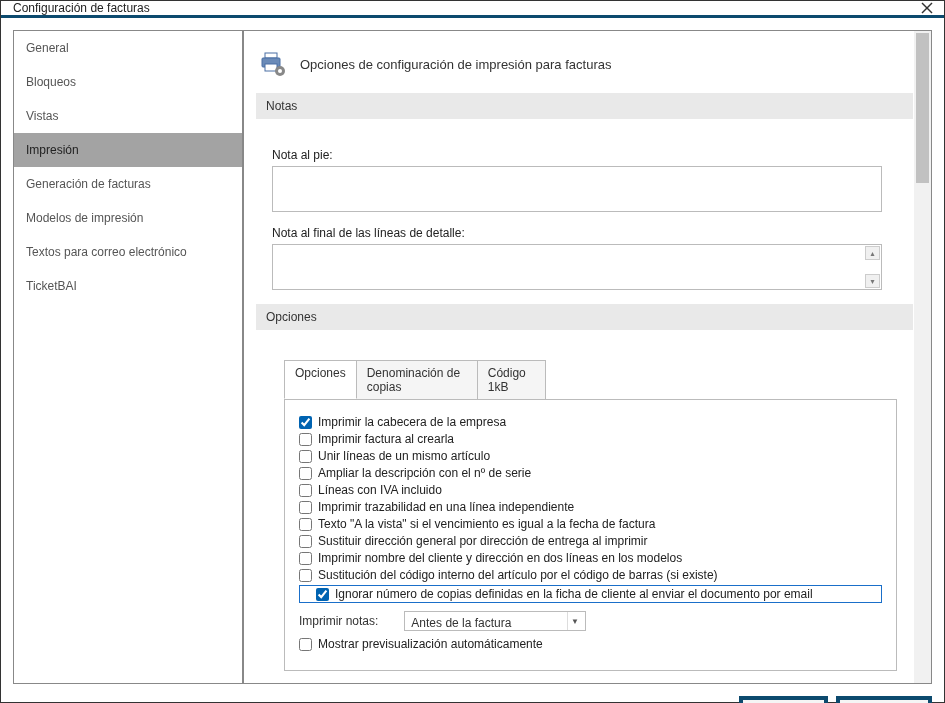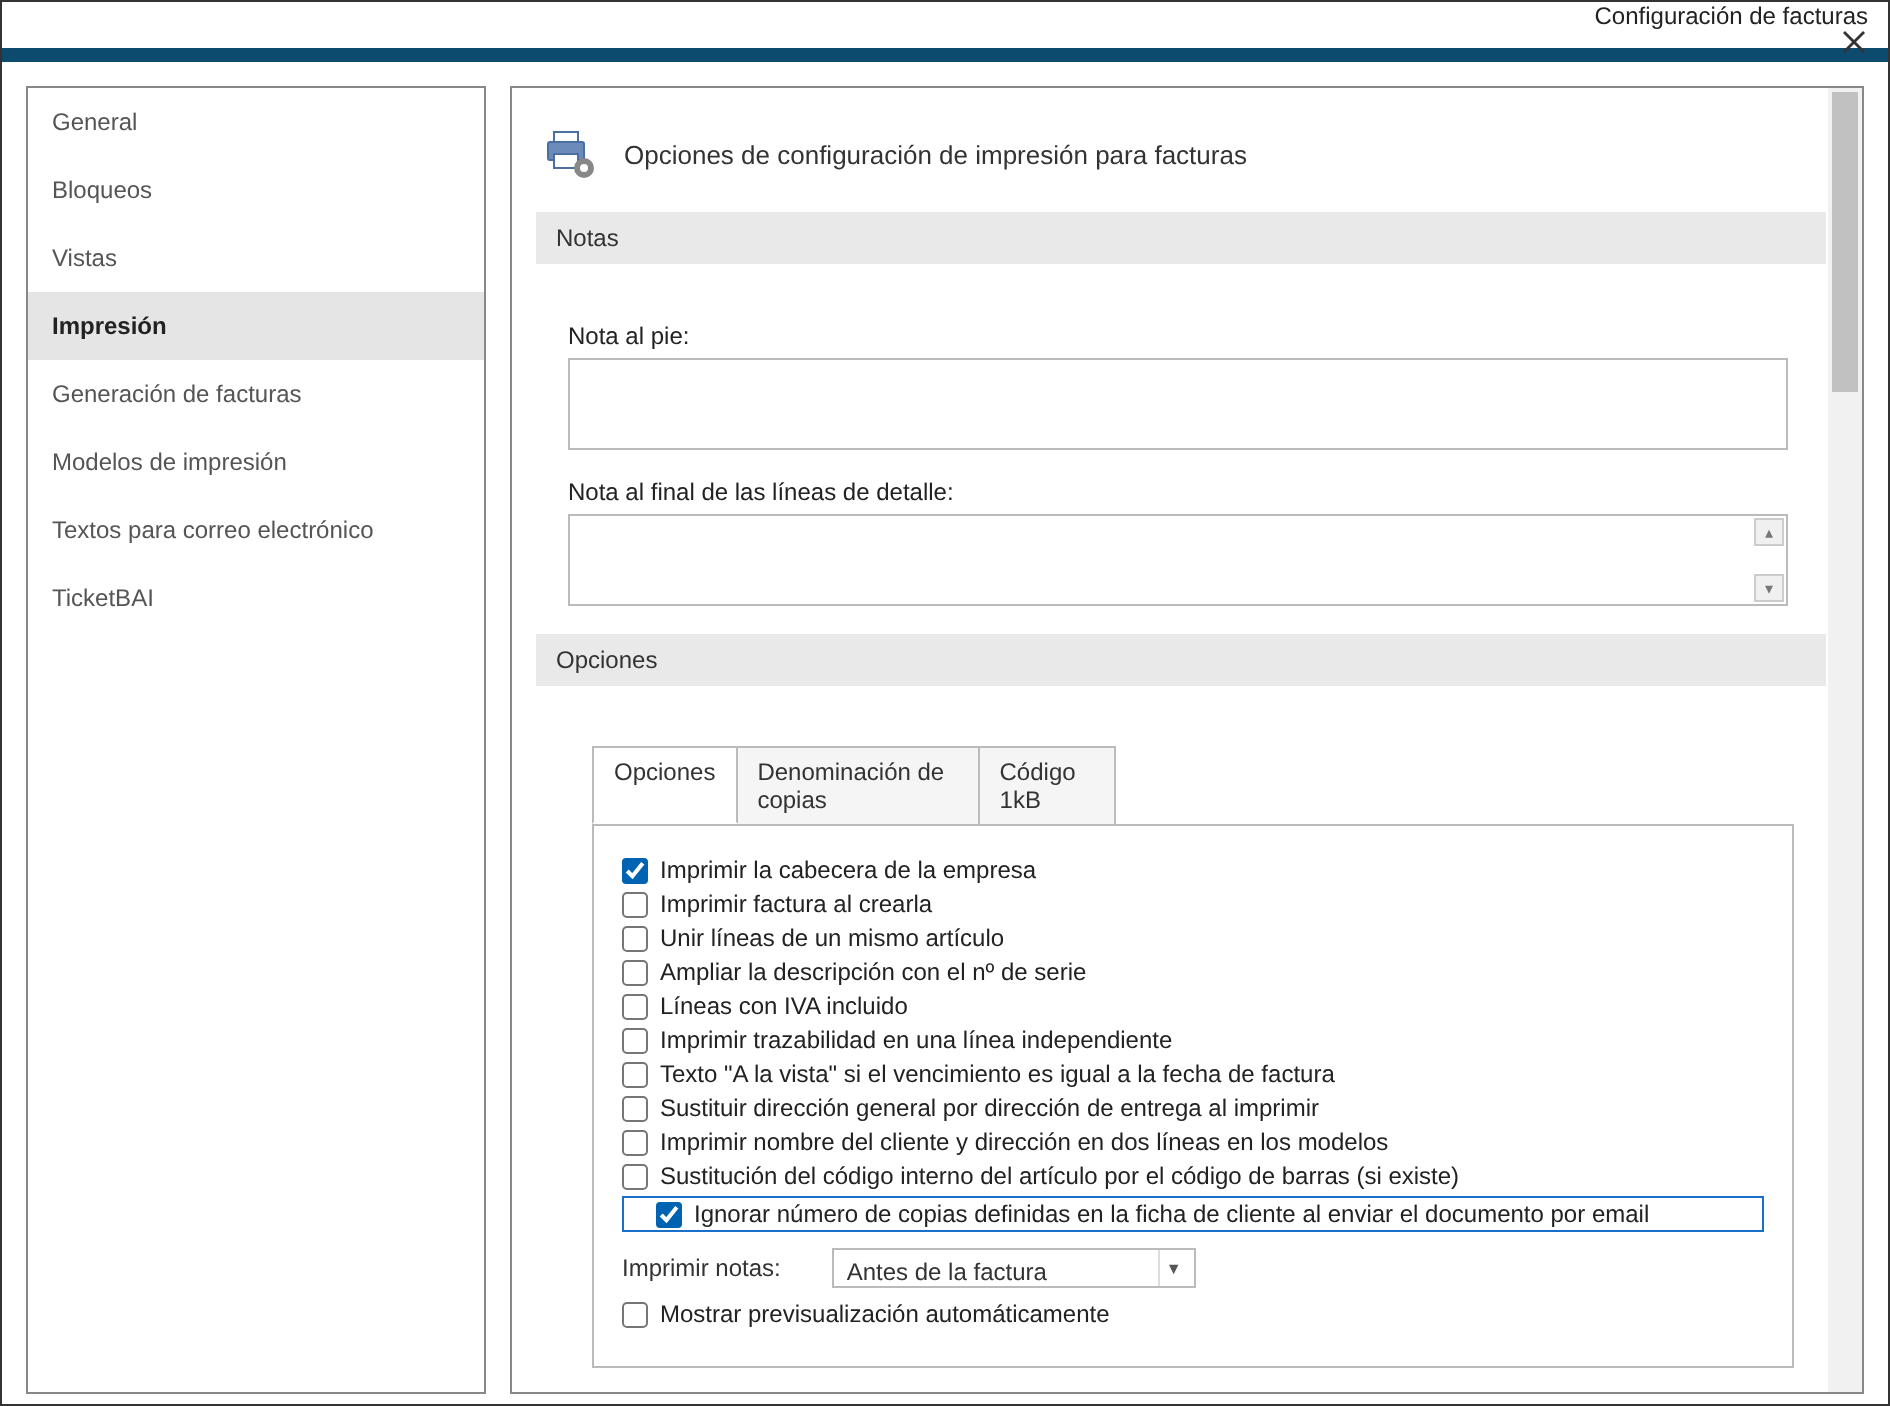--- a/index.html
+++ b/index.html
@@ -13,47 +13,44 @@
   flex-direction: column;
   position: relative;
 }
 
 .titlebar {
   height: 30px;
   display: flex;
   align-items: flex-end;
   justify-content: space-between;
   padding: 0 10px 0 12px;
-  border-bottom: 7px solid #0c4a6e;
-  flex-direction: column;
+  border-bottom: 3px solid #0c4a6e;
 }
 .titlebar-title { font-size: 12px; color: #222; }
 .close-x { width: 14px; height: 14px; cursor: pointer; display: flex; align-items: center; justify-content: center; }
 
 .body-area {
   flex: 1;
   display: flex;
   padding: 12px;
-  gap: 12px;
 }
 
 .sidebar {
   width: 230px;
   border: 1px solid #888;
   background: #fff;
 }
 .sidebar-item {
   padding: 10px 12px;
   color: #555;
   cursor: pointer;
 }
 .sidebar-item.selected {
-  background: #e5e5e5;
+  background: #a3a3a3;
   color: #222;
-  font-weight: bold;
 }
 
 .main {
   flex: 1;
   border: 1px solid #888;
   position: relative;
   padding: 12px 18px 12px 12px;
   overflow: hidden;
 }
 

